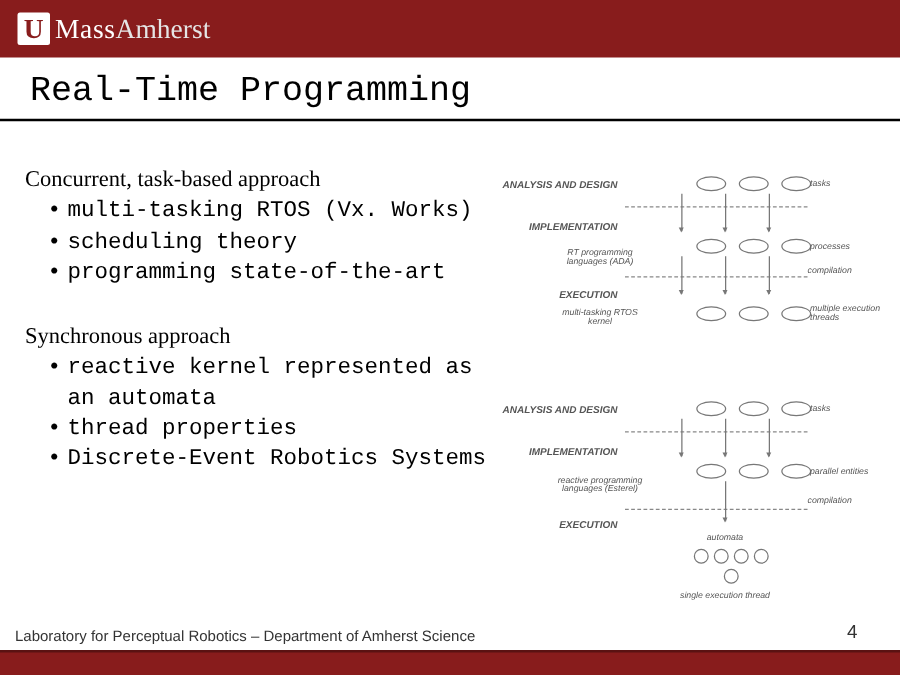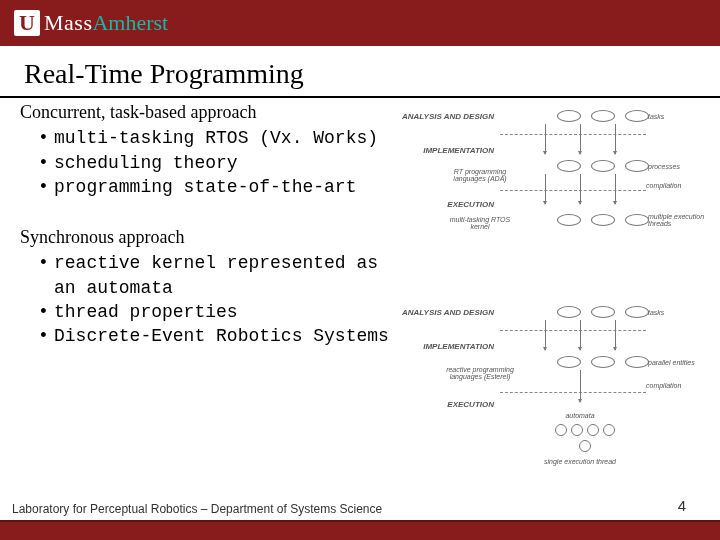--- a/index.html
+++ b/index.html
@@ -39,29 +39,29 @@
   }
   .logo-mass {
     font-size: 22px;
     font-weight: 300;
     letter-spacing: 0.5px;
     font-family: Georgia, serif;
   }
   .logo-amherst {
     font-size: 22px;
     font-weight: 300;
-    color: #14b8a6;
+    color: #e5e5e5;
     font-family: Georgia, serif;
   }
   .title {
     font-size: 28px;
-    font-family: Liberation Serif, serif;
+    font-family: Liberation Mono, monospace;
     padding: 12px 0 6px 24px;
     border-bottom: 2px solid #000;
-    margin-bottom: 2px;
+    margin-bottom: 34px;
   }
   .content {
     display: flex;
     padding: 0 14px 0 20px;
     gap: 10px;
   }
   .text-col {
     flex: 0 0 370px;
     font-size: 18px;
     line-height: 1.35;
@@ -80,21 +80,21 @@
   }
   .bullets li::before {
     content: "•";
     position: absolute;
     left: -16px;
   }
   .diag-col {
     flex: 1;
     display: flex;
     flex-direction: column;
-    gap: 46px;
+    gap: 30px;
     padding-top: 4px;
   }
   .diagram {
     position: relative;
     font-family: Arial, sans-serif;
     font-size: 8px;
     color: #555;
     height: 150px;
   }
   .row {
@@ -317,16 +317,16 @@
         <span class="node"></span>
           <span class="node"></span>
       </div>
       <div class="sub" style="left:140px;top:158px;width:80px">single execution thread</div>
     </div>
 
   </div>
 </div>
 
 <div class="footer">
-  <div class="footer-text">Laboratory for Perceptual Robotics – Department of Systems Science</div>
+  <div class="footer-text">Laboratory for Perceptual Robotics – Department of Amherst Science</div>
   <div class="footer-bar"></div>
 </div>
 <div class="page-num">4</div>
 
 </body></html>

